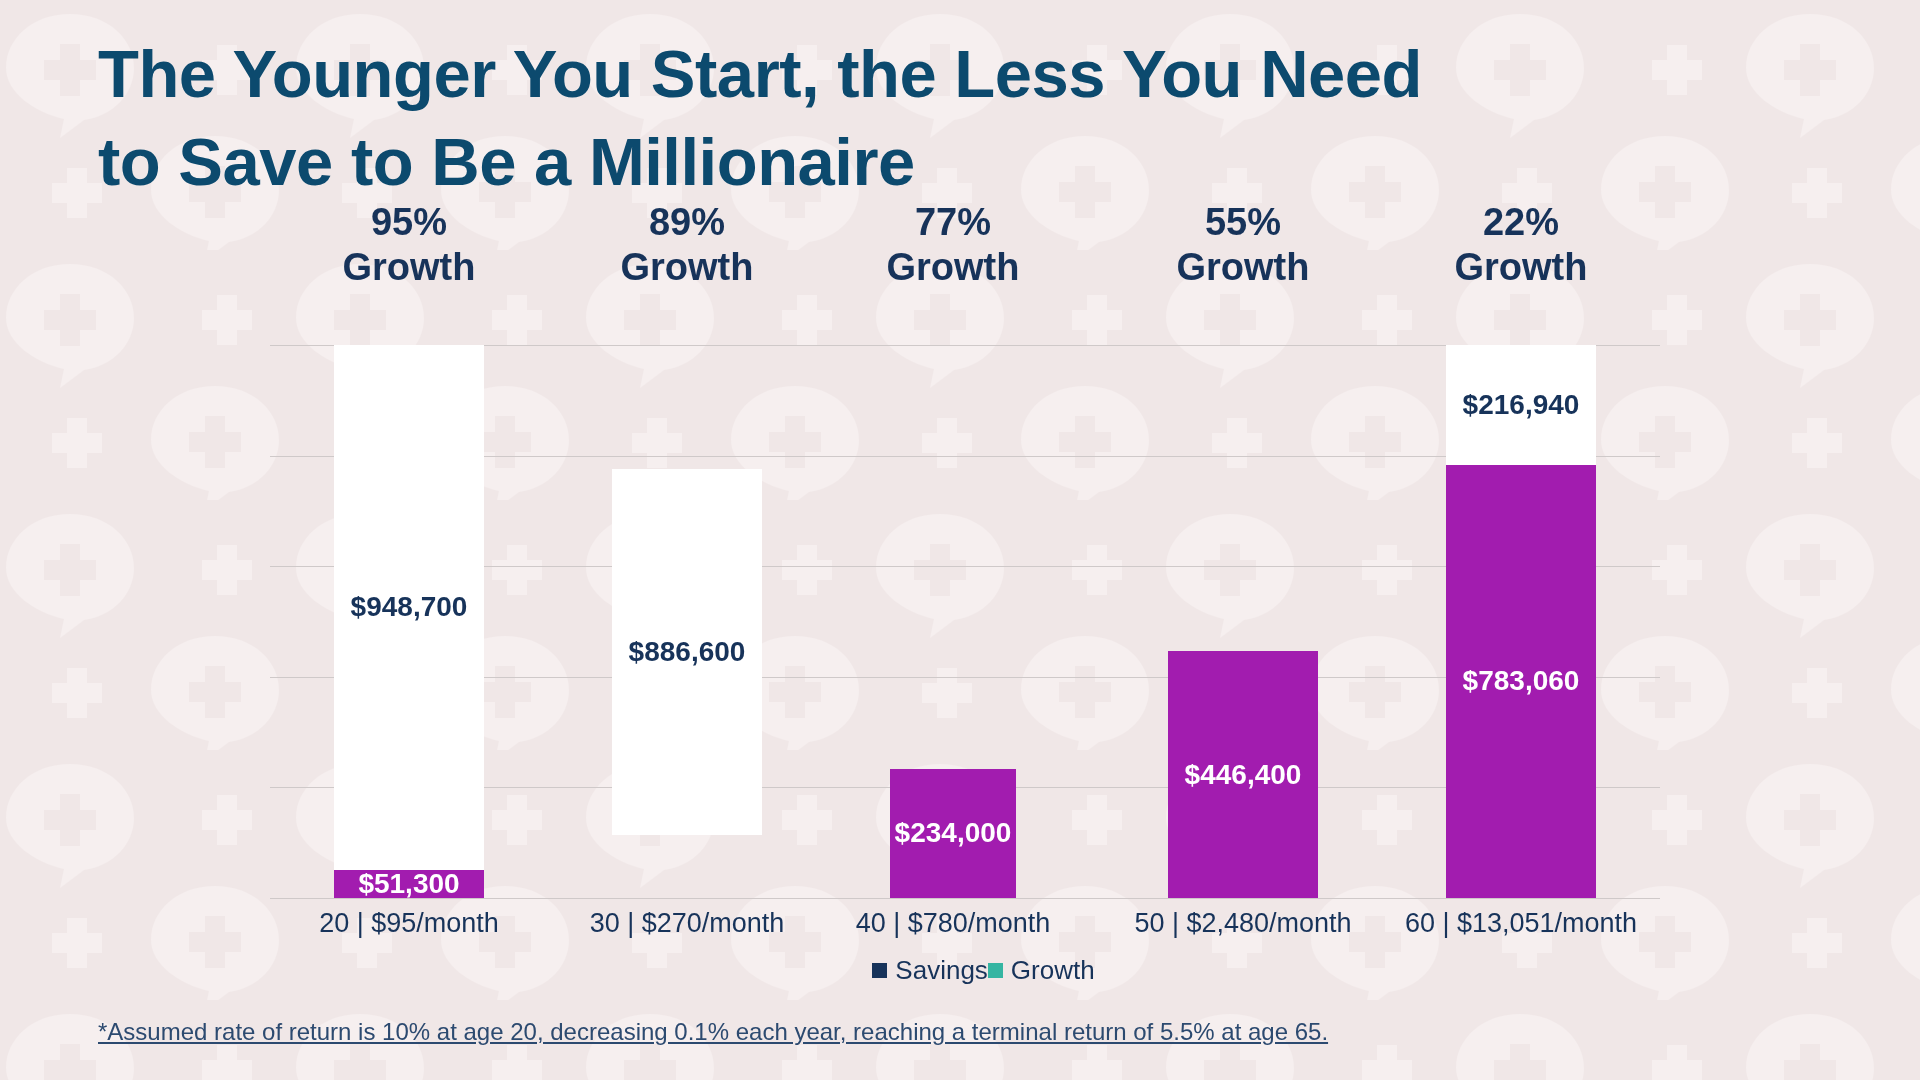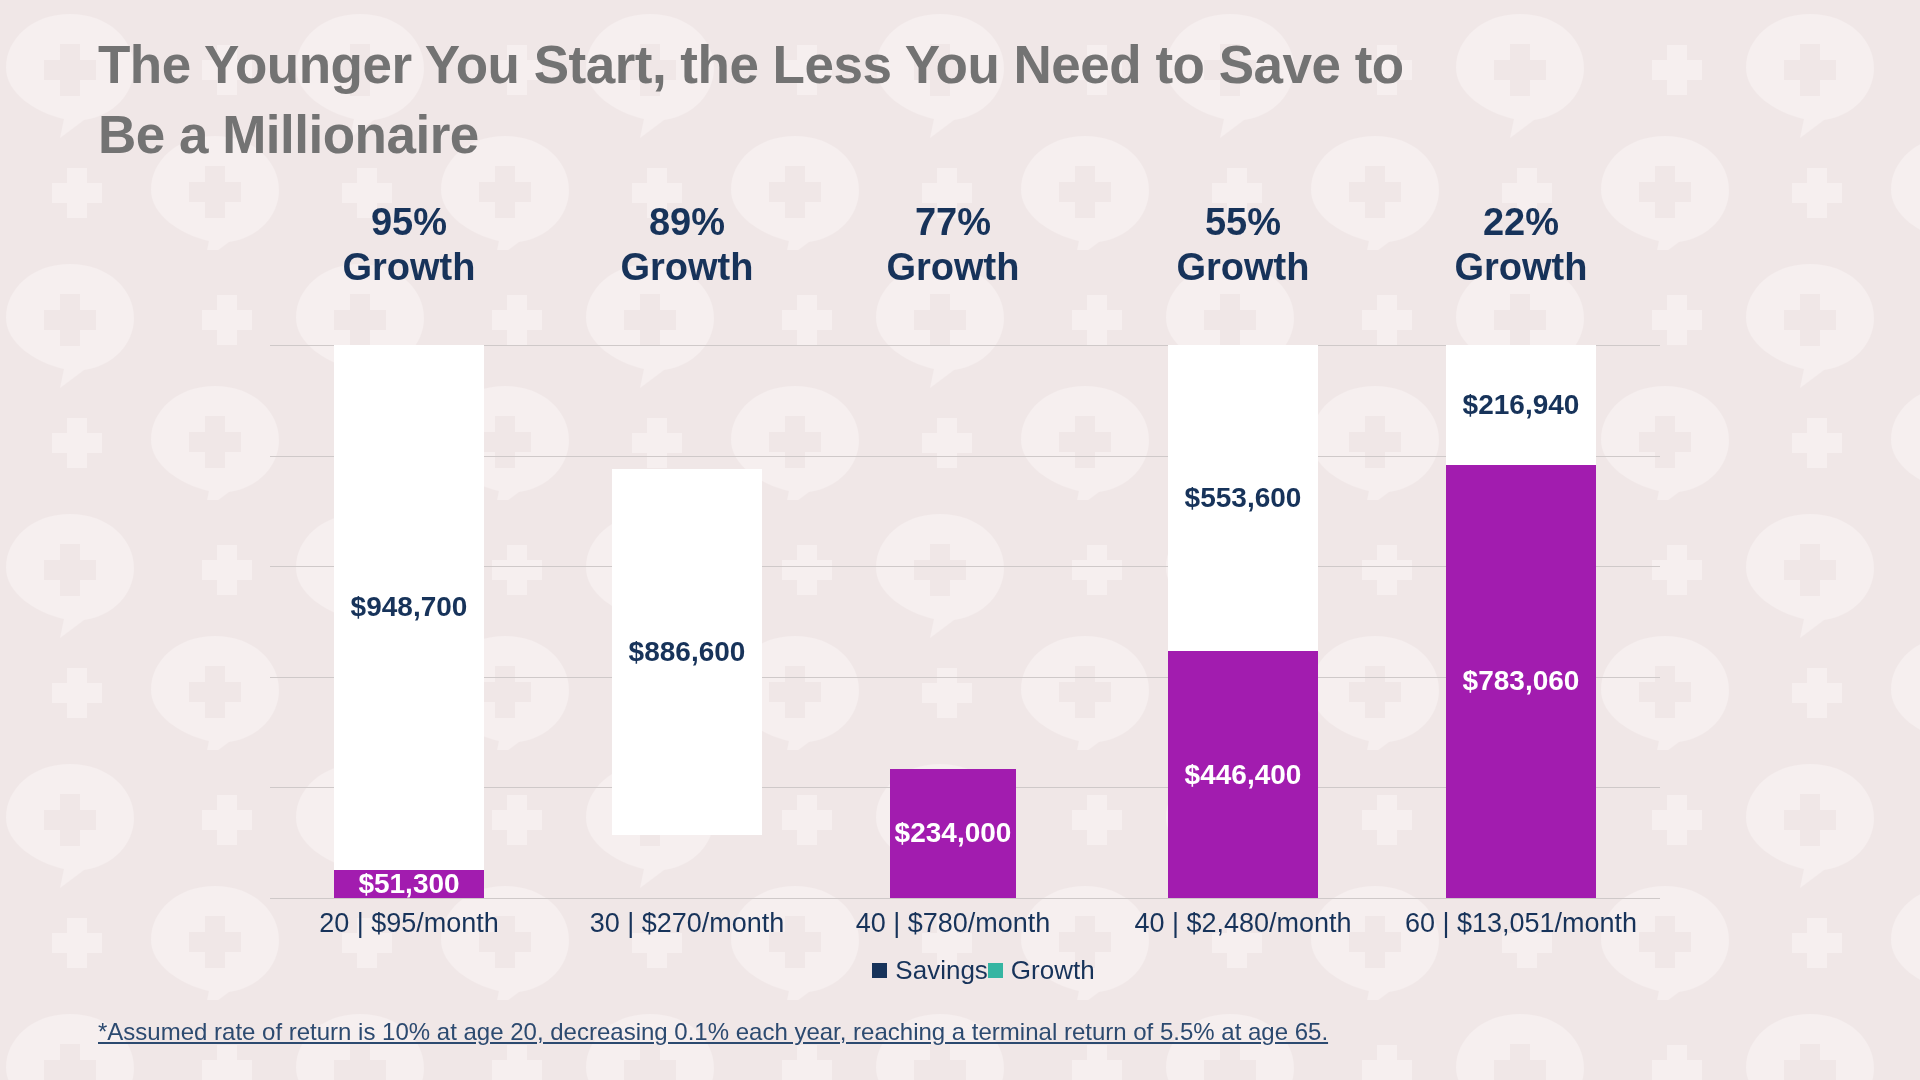--- a/index.html
+++ b/index.html
@@ -30,25 +30,25 @@
     inset: 0;
     z-index: 1;
   }
 
   
   #chart-title {
     position: absolute;
     left: 98px;
     top: 30px;
     width: 1340px;
-    font-size: 53px;
+    font-size: 67px;
     line-height: 1.32;
     font-weight: 800;
     letter-spacing: -0.5px;
-    color: #737373;
+    color: #0c4a6e;
   }
 
   
   
   #plot {
     position: absolute;
     left: 270px;
     top: 345px;
     width: 1390px;
     height: 553px;
@@ -216,27 +216,24 @@
         <div class="growth-pct">77%
 Growth</div>
         <div class="seg seg-savings" style="bottom: 0px; height: 129.402px;">
           <span class="seg-label">$234,000</span>
         </div>
         <div class="xlabel">40 | $780/month</div>
       </div>
       <div class="bar-col" style="left: 898px; width: 150px;">
         <div class="growth-pct">55%
 Growth</div>
-        <div class="seg seg-growth" style="bottom: 246.859px; height: 306.141px;">
-          <span class="seg-label">$553,600</span>
-        </div>
         <div class="seg seg-savings" style="bottom: 0px; height: 246.859px;">
           <span class="seg-label">$446,400</span>
         </div>
-        <div class="xlabel">40 | $2,480/month</div>
+        <div class="xlabel">50 | $2,480/month</div>
       </div>
       <div class="bar-col" style="left: 1176px; width: 150px;">
         <div class="growth-pct">22%
 Growth</div>
         <div class="seg seg-growth" style="bottom: 433.032px; height: 119.968px;">
           <span class="seg-label">$216,940</span>
         </div>
         <div class="seg seg-savings" style="bottom: 0px; height: 433.032px;">
           <span class="seg-label">$783,060</span>
         </div>

